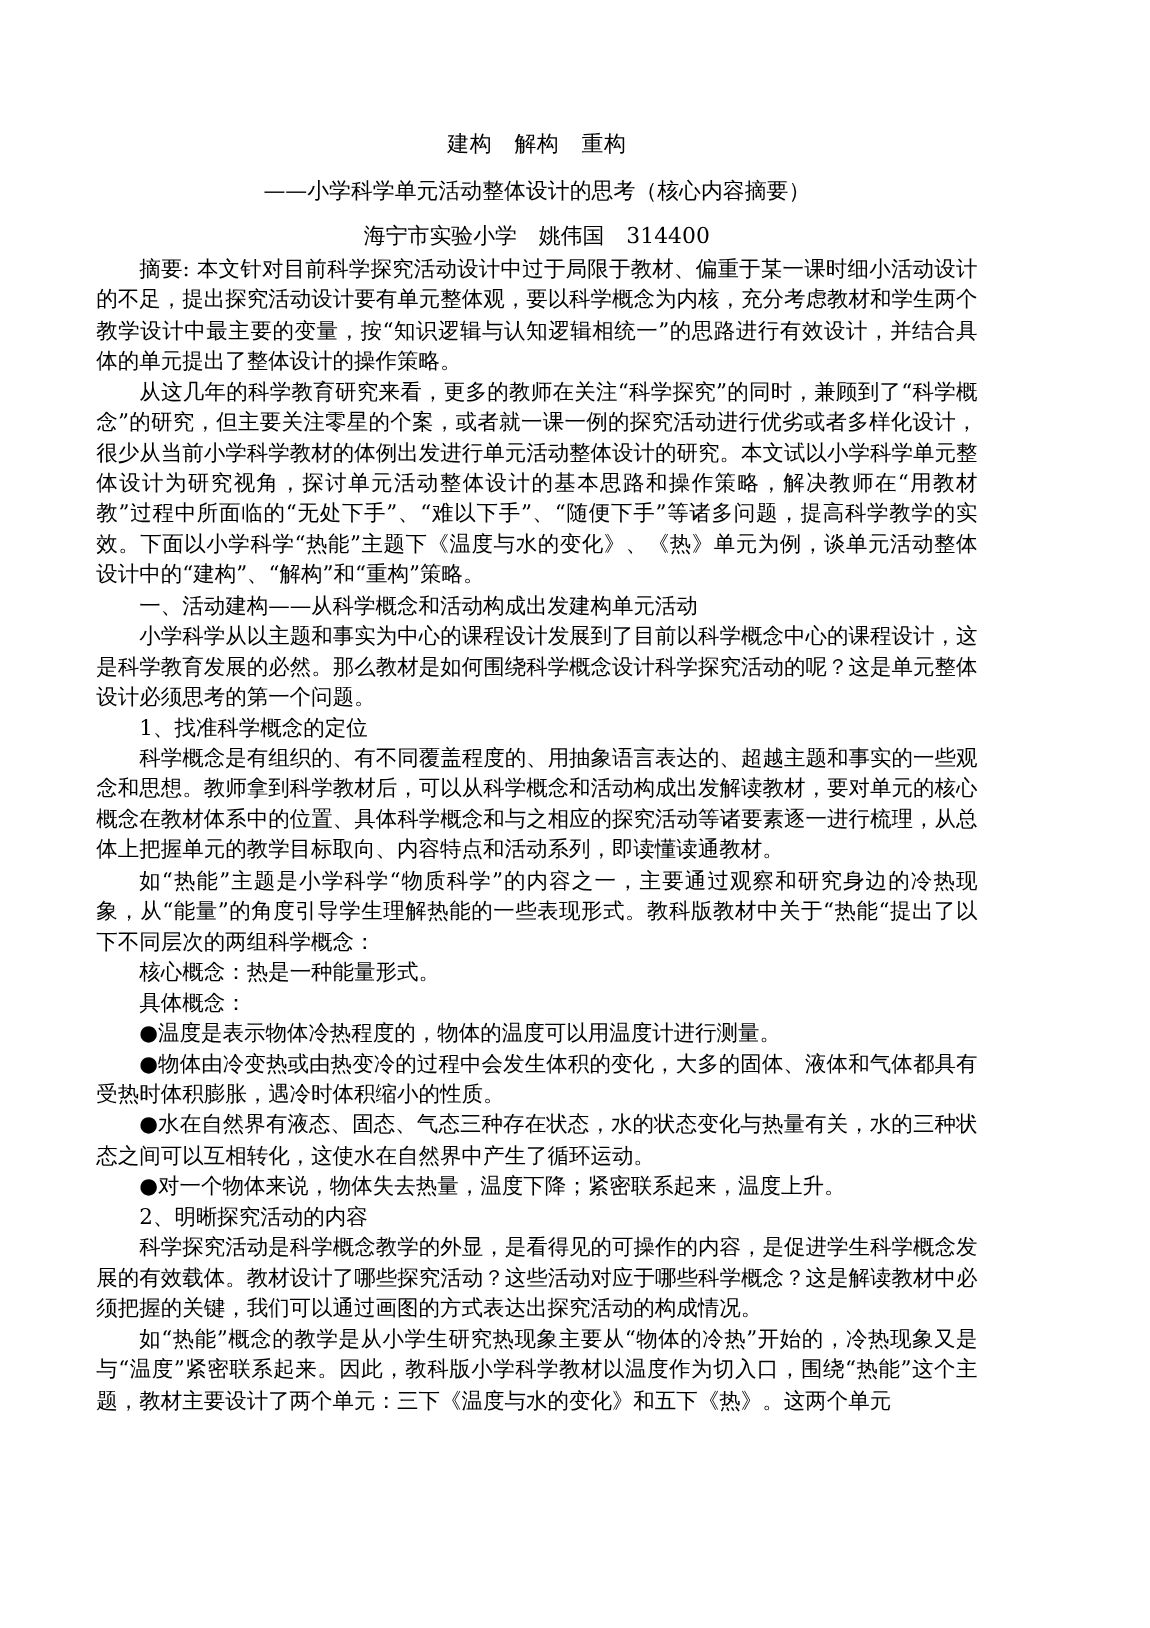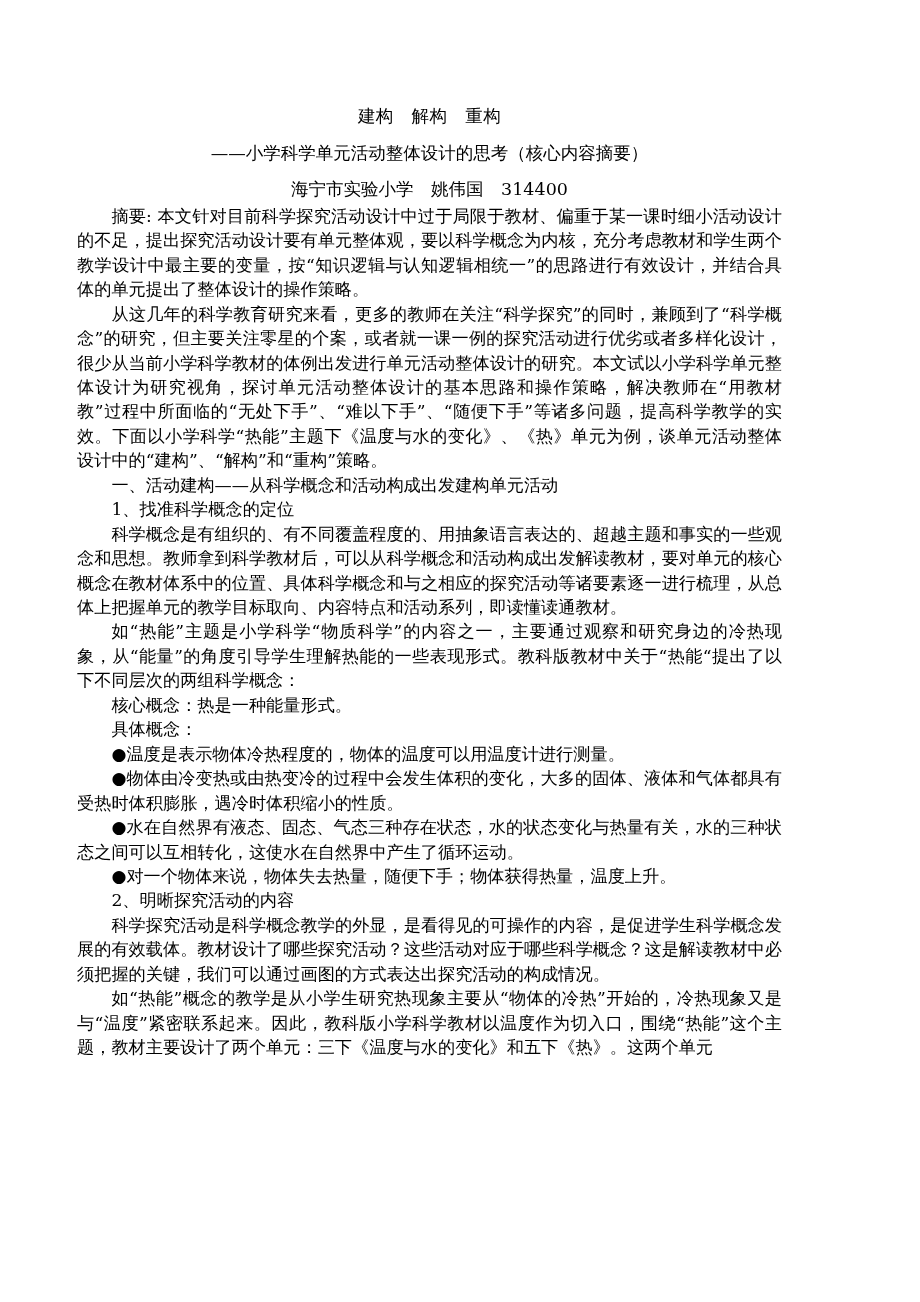--- a/index.html
+++ b/index.html
@@ -79,27 +79,28 @@
 
     <div class="title-block">
       <div class="doc-title">建构　解构　重构</div>
       <div class="doc-subtitle">——小学科学单元活动整体设计的思考（核心内容摘要）</div>
       <div class="doc-author">海宁市实验小学　姚伟国　314400</div>
     </div>
 
     <p class="para">摘要: 本文针对目前科学探究活动设计中过于局限于教材、偏重于某一课时细小活动设计的不足，提出探究活动设计要有单元整体观，要以科学概念为内核，充分考虑教材和学生两个教学设计中最主要的变量，按“知识逻辑与认知逻辑相统一”的思路进行有效设计，并结合具体的单元提出了整体设计的操作策略。</p>
     <p class="para">从这几年的科学教育研究来看，更多的教师在关注“科学探究”的同时，兼顾到了“科学概念”的研究，但主要关注零星的个案，或者就一课一例的探究活动进行优劣或者多样化设计，很少从当前小学科学教材的体例出发进行单元活动整体设计的研究。本文试以小学科学单元整体设计为研究视角，探讨单元活动整体设计的基本思路和操作策略，解决教师在“用教材教”过程中所面临的“无处下手”、“难以下手”、“随便下手”等诸多问题，提高科学教学的实效。下面以小学科学“热能”主题下《温度与水的变化》、《热》单元为例，谈单元活动整体设计中的“建构”、“解构”和“重构”策略。</p>
     <p class="para heading">一、活动建构——从科学概念和活动构成出发建构单元活动</p>
+    <p class="para">小学科学从以主题和事实为中心的课程设计发展到了目前以科学概念中心的课程设计，这是科学教育发展的必然。那么教材是如何围绕科学概念设计科学探究活动的呢？这是单元整体设计必须思考的第一个问题。</p>
     <p class="para heading">1、找准科学概念的定位</p>
     <p class="para">科学概念是有组织的、有不同覆盖程度的、用抽象语言表达的、超越主题和事实的一些观念和思想。教师拿到科学教材后，可以从科学概念和活动构成出发解读教材，要对单元的核心概念在教材体系中的位置、具体科学概念和与之相应的探究活动等诸要素逐一进行梳理，从总体上把握单元的教学目标取向、内容特点和活动系列，即读懂读通教材。</p>
     <p class="para">如“热能”主题是小学科学“物质科学”的内容之一，主要通过观察和研究身边的冷热现象，从“能量”的角度引导学生理解热能的一些表现形式。教科版教材中关于“热能“提出了以下不同层次的两组科学概念：</p>
     <p class="para">核心概念：热是一种能量形式。</p>
     <p class="para">具体概念：</p>
     <p class="para bullet">●温度是表示物体冷热程度的，物体的温度可以用温度计进行测量。</p>
     <p class="para bullet">●物体由冷变热或由热变冷的过程中会发生体积的变化，大多的固体、液体和气体都具有受热时体积膨胀，遇冷时体积缩小的性质。</p>
     <p class="para bullet">●水在自然界有液态、固态、气态三种存在状态，水的状态变化与热量有关，水的三种状态之间可以互相转化，这使水在自然界中产生了循环运动。</p>
-    <p class="para bullet">●对一个物体来说，物体失去热量，随便下手；物体获得热量，温度上升。</p>
+    <p class="para bullet">●对一个物体来说，物体失去热量，温度下降；紧密联系起来，温度上升。</p>
     <p class="para heading">2、明晰探究活动的内容</p>
     <p class="para">科学探究活动是科学概念教学的外显，是看得见的可操作的内容，是促进学生科学概念发展的有效载体。教材设计了哪些探究活动？这些活动对应于哪些科学概念？这是解读教材中必须把握的关键，我们可以通过画图的方式表达出探究活动的构成情况。</p>
     <p class="para">如“热能”概念的教学是从小学生研究热现象主要从“物体的冷热”开始的，冷热现象又是与“温度”紧密联系起来。因此，教科版小学科学教材以温度作为切入口，围绕“热能”这个主题，教材主要设计了两个单元：三下《温度与水的变化》和五下《热》。这两个单元</p>
 
   </div>
 </div>
 
 </body></html>

